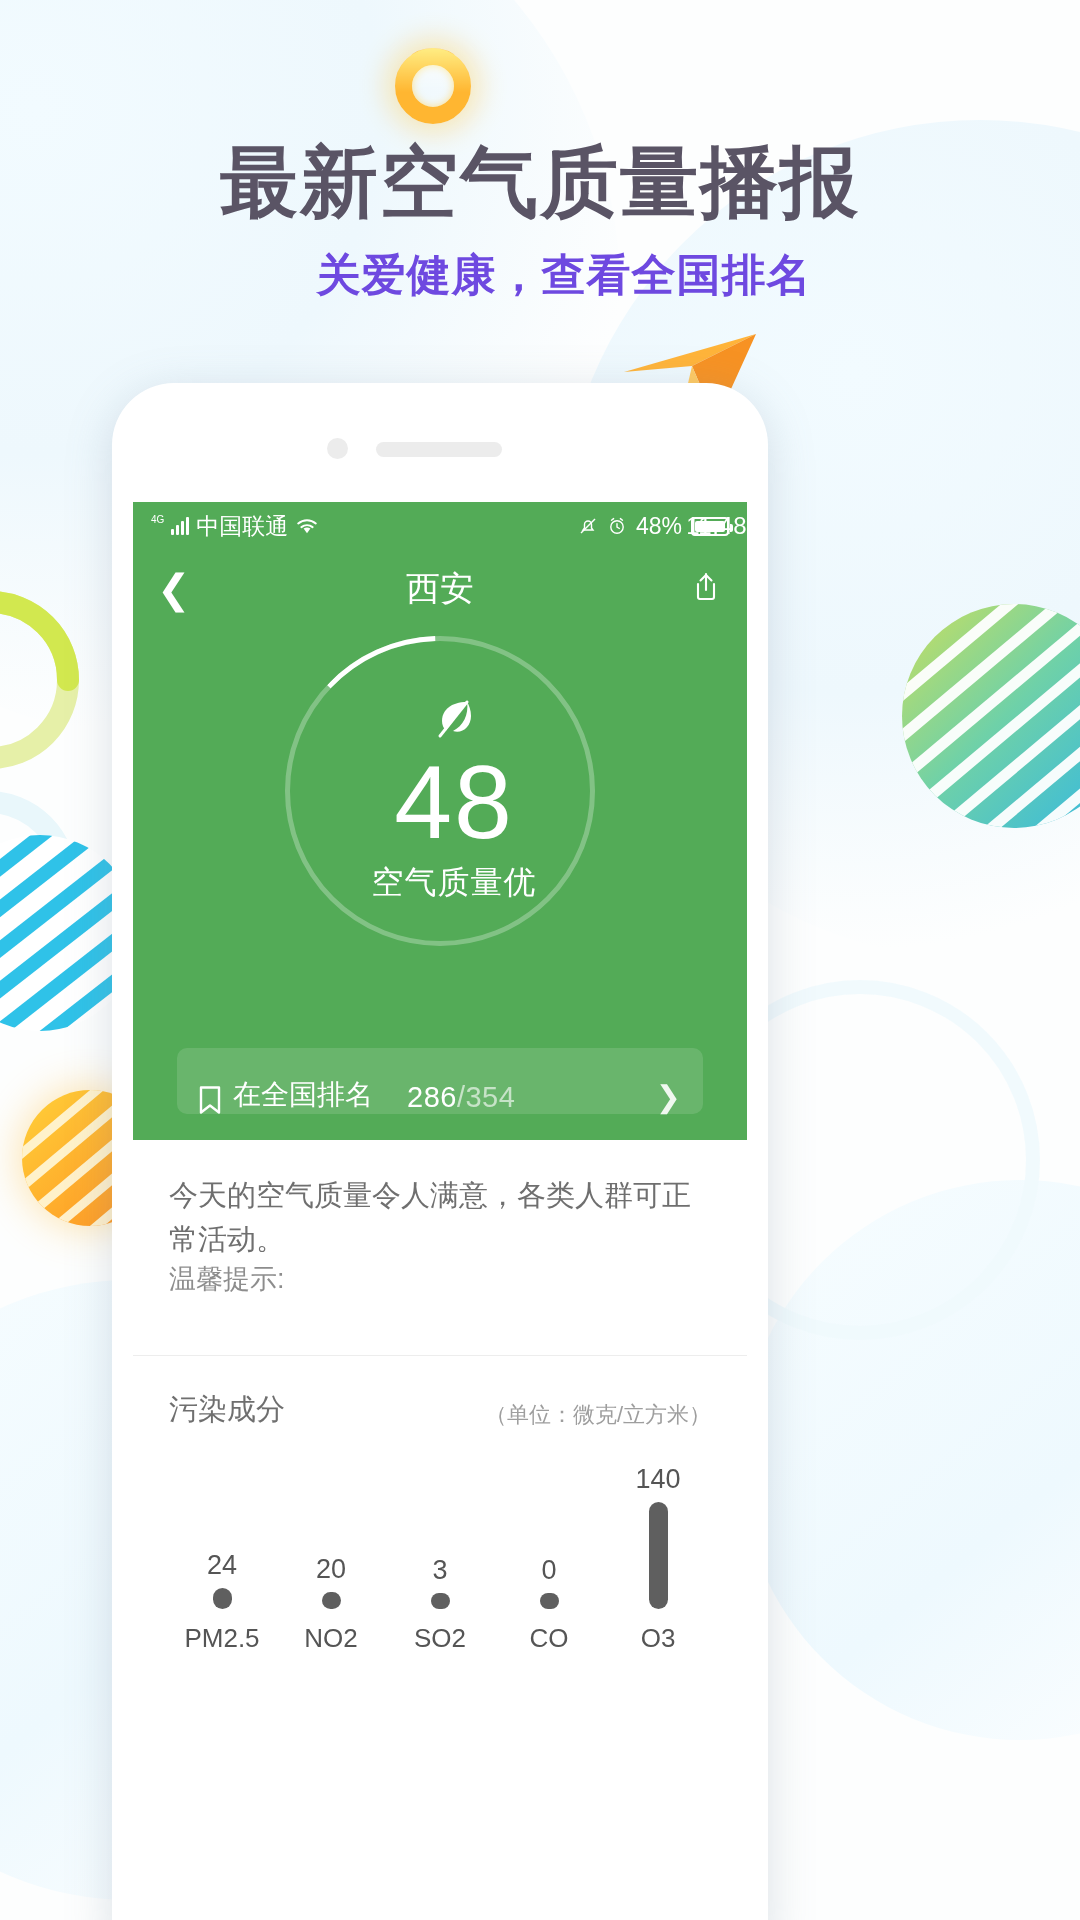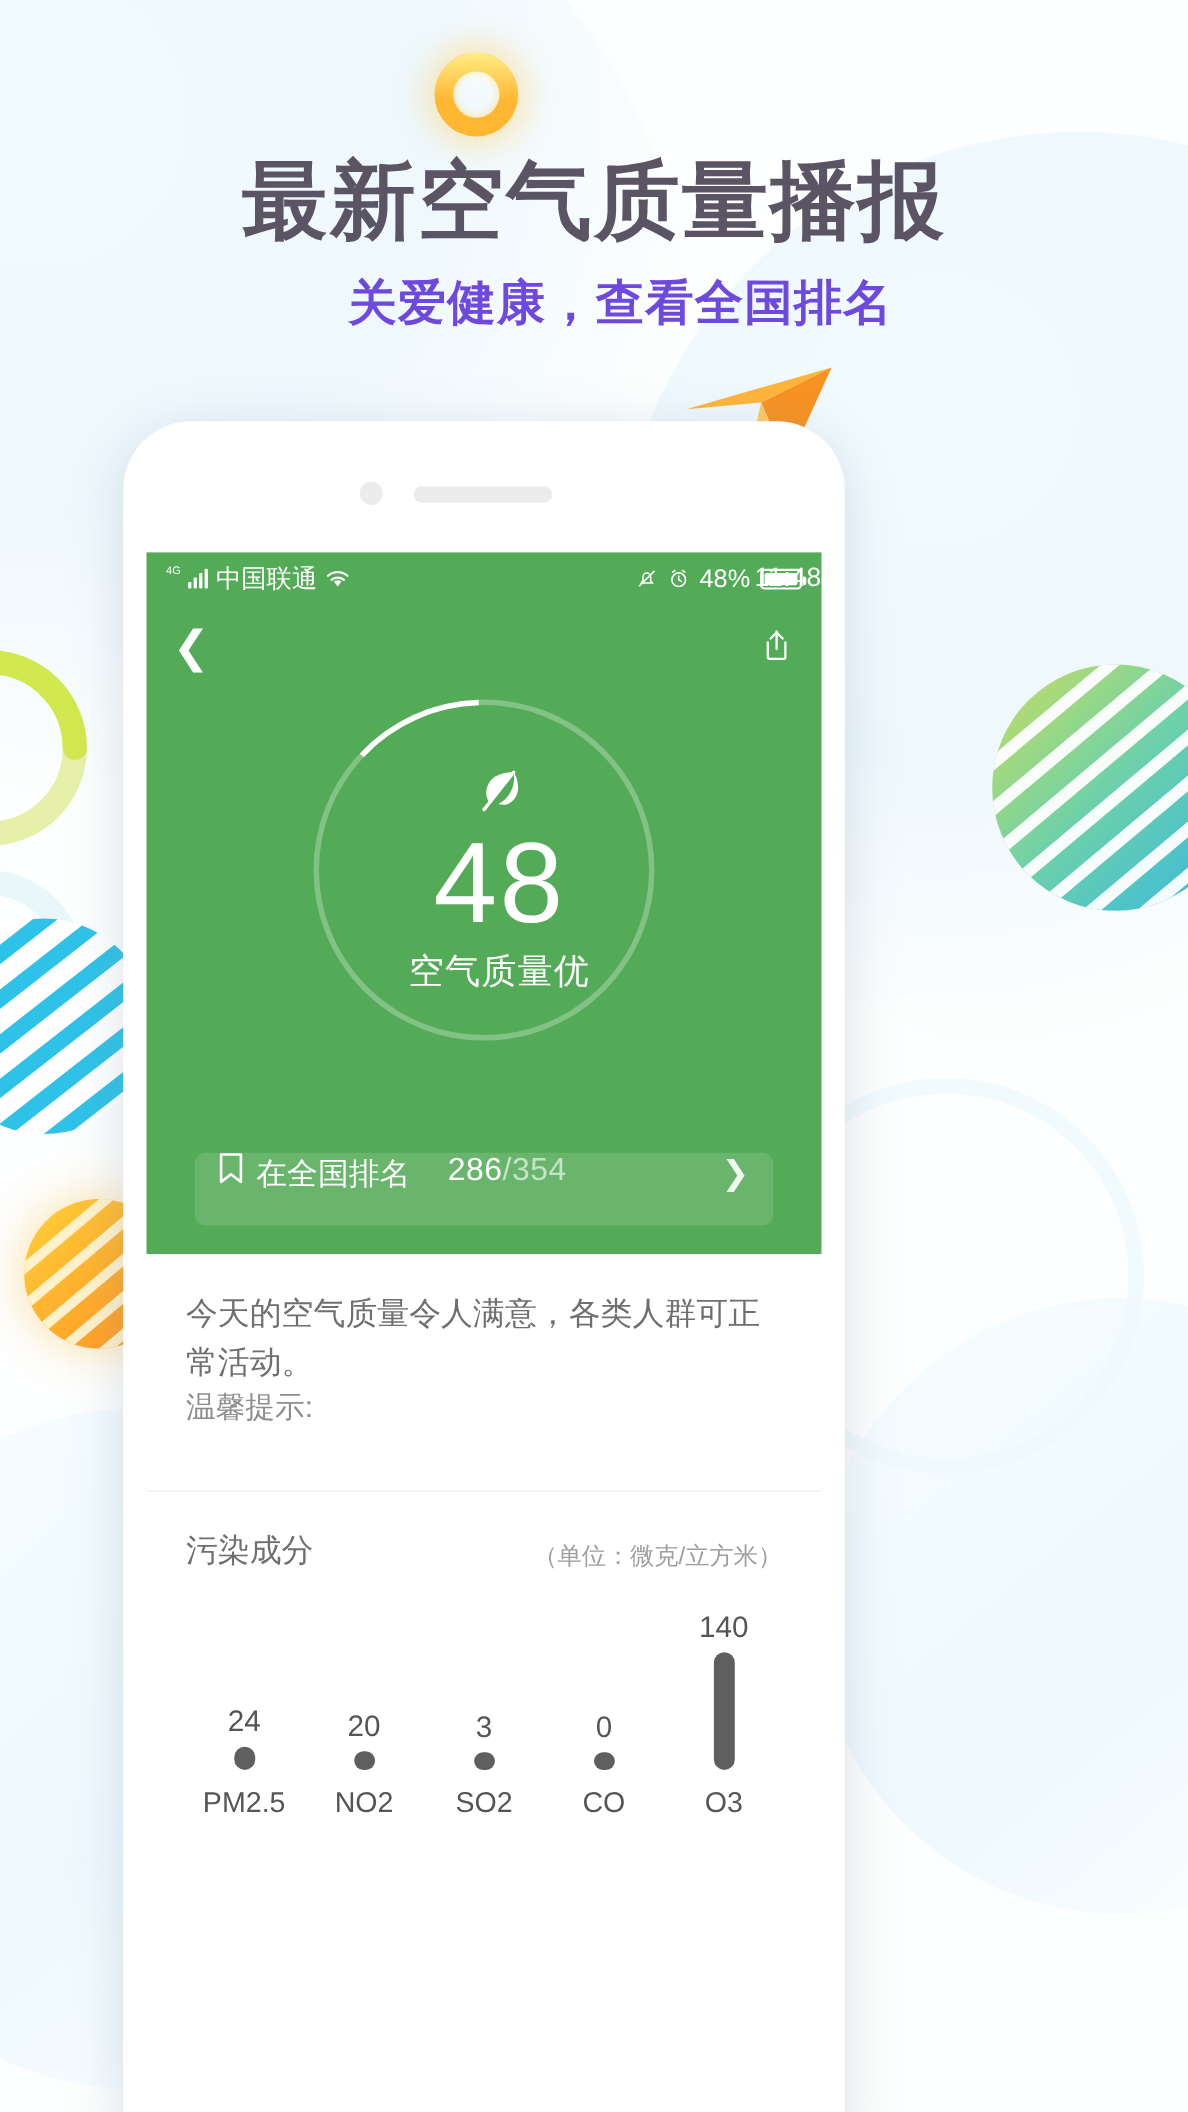--- a/index.html
+++ b/index.html
@@ -116,21 +116,21 @@
   }
   #gauge-inner {
     position:absolute; left:0; right:0; top:68px; text-align:center; color:#fff;margin-left:28px;
   }
   #leaf-icon { margin:0 auto 2px; width:46px; height:46px; }
   #aqi-value { font-size:104px; font-weight:300; line-height:1.05; letter-spacing:2px; }
   #aqi-label { font-size:32px; margin-top:4px; letter-spacing:1px; }
 
   #rank-bar {
     margin:0 44px; height:66px; background:rgba(255,255,255,.13);
-    border-radius:10px; display:flex; align-items:flex-start; padding:0 22px; color:#fff;
+    border-radius:10px; display:flex; align-items:flex-end; padding:0 22px; color:#fff;
   }
   #rank-icon { width:22px; height:28px; margin-right:12px; }
   #rank-label { font-size:28px; }
   #rank-value { font-size:29px; margin-left:34px; letter-spacing:.5px; }
   #rank-value .den { color:rgba(255,255,255,.62); }
   #rank-chevron { margin-left:auto; font-size:30px; color:rgba(255,255,255,.9); font-weight:300; }
 
   
   #tips { padding:34px 36px 38px; border-bottom:1px solid #ededed; }
   #tips-title { font-size:27px; color:#8d8d8d; margin-bottom:20px; }
@@ -286,20 +286,21 @@
         <span id="battery-shell">
             <span id="battery-fill" style="width: 87%;"></span>
           </span>
       </div>
     </div>
 
     <div id="hero">
 
       <div id="navbar">
         <span id="nav-back">❮</span>
+        <span id="nav-title">西安</span>
         <span id="nav-share">
           <svg width="34" height="34" viewBox="0 0 34 34">
             <path d="M9 14v13a2 2 0 0 0 2 2h12a2 2 0 0 0 2-2V14" fill="none" stroke="#fff" stroke-width="2.1" stroke-linecap="round"></path>
             <line x1="17" y1="4" x2="17" y2="20" stroke="#fff" stroke-width="2.1" stroke-linecap="round"></line>
             <path d="M11.5 10.5 17 5l5.5 5.5" fill="none" stroke="#fff" stroke-width="2.1" stroke-linecap="round" stroke-linejoin="round"></path>
           </svg>
         </span>
       </div>
 
       <div id="gauge-wrap">

